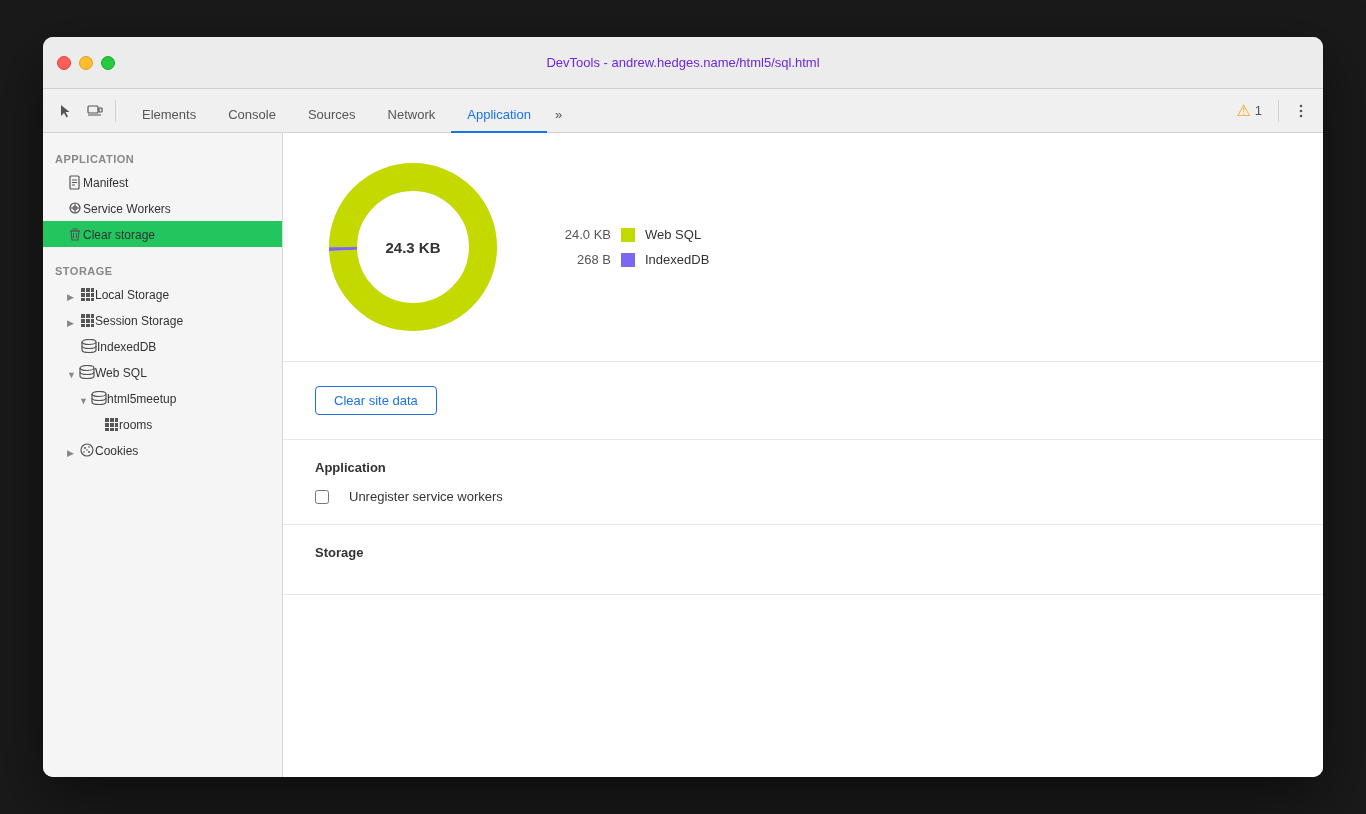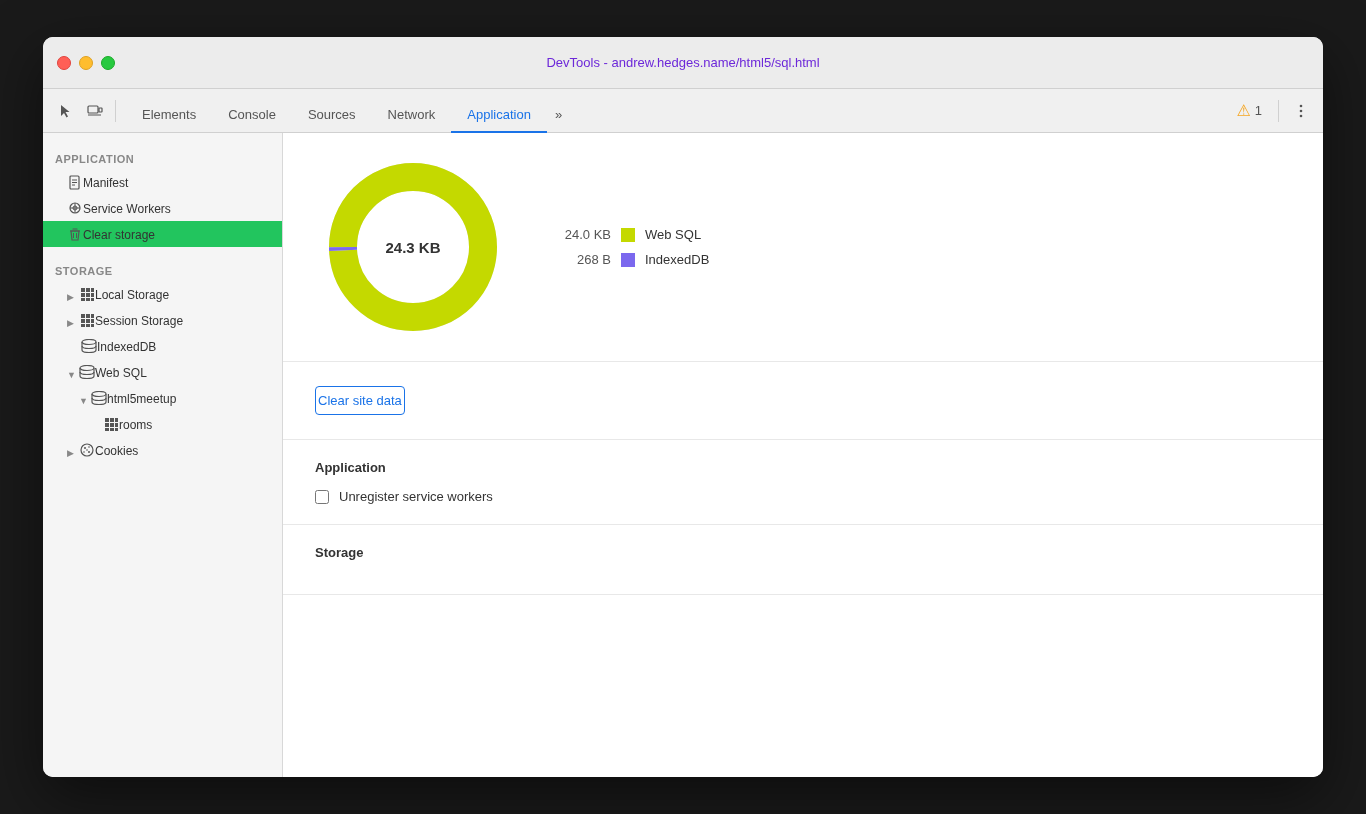--- a/index.html
+++ b/index.html
@@ -230,21 +230,21 @@
       height: 14px;
       flex-shrink: 0;
     }
     .legend-name { color: #333; }
     
     .clear-section {
       padding: 24px 32px;
       border-bottom: 1px solid #e8e8e8;
     }
     .clear-btn {
-      padding: 6px 2px;
+      padding: 6px 18px;
       border: 1px solid #1a73e8;
       border-radius: 4px;
       background: #fff;
       color: #1a73e8;
       font-size: 13px;
       cursor: pointer;
     }
     
     .section {
       padding: 20px 32px;
@@ -252,21 +252,21 @@
     }
     .section-title {
       font-size: 13px;
       font-weight: 600;
       color: #333;
       margin-bottom: 14px;
     }
     .checkbox-row {
       display: flex;
       align-items: center;
-      gap: 10px;
+      gap: 20px;
       font-size: 13px;
       color: #333;
     }
     .checkbox-row input[type="checkbox"] {
       width: 14px;
       height: 14px;
       accent-color: #1a73e8;
     }
 
     

